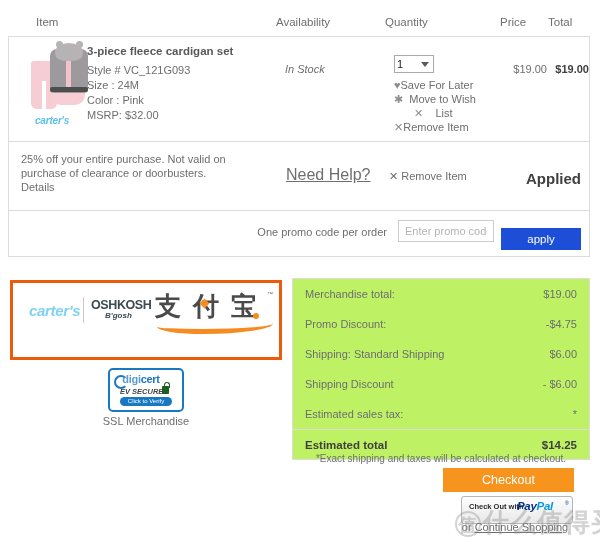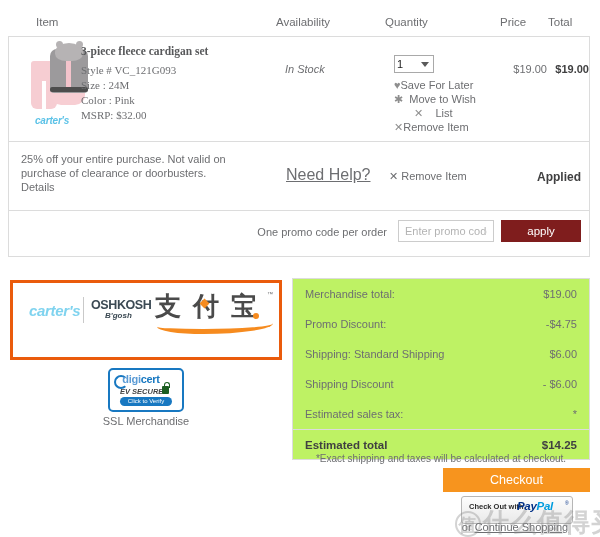--- a/index.html
+++ b/index.html
@@ -106,21 +106,21 @@
   }
   .brand-carters {
     position: absolute; left: 6px; top: 72px;
     font-size: 10px; font-weight: bold;
     color: #5bc2e7;
     letter-spacing: -0.2px;
     font-style: italic;
   }
 
   
-  .prod-info { position: absolute; left: 72px; top: 8px; width: 180px; font-family: Liberation Serif, serif; }
+  .prod-info { position: absolute; left: 78px; top: 8px; width: 180px; }
   .prod-title {
     font-size: 11.5px; font-weight: bold; color: #58595b;
     margin-bottom: 5px; line-height: 13px;
   }
   .prod-line { font-size: 11px; color: #6d6e71; line-height: 15px; }
 
   .avail {
     position: absolute; left: 276px; top: 26px;
     font-style: italic; font-size: 11px; color: #6d6e71;
   }
@@ -181,21 +181,21 @@
     position: absolute; left: 277px; top: 24px;
     font-size: 16px; color: #6d6e71;
     text-decoration: underline;
   }
   .promo-remove {
     position: absolute; left: 380px; top: 28px;
     font-size: 11px; color: #6d6e71; white-space: nowrap;
   }
   .promo-applied {
     position: absolute; right: 8px; top: 28px;
-    font-size: 12px; font-weight: bold; color: #404041;
+    font-size: 15px; font-weight: bold; color: #404041;
   }
 
   
   .promo-entry {
     position: relative;
     height: 45px;
   }
   .ppo {
     position: absolute; right: 202px; top: 15px;
     font-size: 11px; color: #6d6e71; white-space: nowrap;
@@ -206,23 +206,23 @@
     border: 1px solid #cccccc;
     box-sizing: border-box;
     font-family: "Liberation Sans", sans-serif;
     font-size: 11px;
     color: #6d6e71;
     padding: 0 6px;
     background: #fff;
   }
   .promo-input::placeholder { color: #b3b3b3; }
   .apply-btn {
-    position: absolute; right: 8px; top: 9px;
+    position: absolute; right: 8px; top: 17px;
     width: 80px; height: 22px;
-    background: #7f1d1d;
+    background: #1d4ed8;
     border: none;
     color: #ffffff;
     font-family: "Liberation Sans", sans-serif;
     font-size: 11.5px;
     cursor: pointer;
   }
 
   
   .alipay-banner {
     position: absolute;
@@ -386,21 +386,21 @@
     position: absolute; left: 292px; top: 453px;
     width: 298px;
     font-size: 10px; color: #6d6e71;
     text-align: center;
   }
 
   
   .checkout-btn {
     position: absolute;
     left: 443px; top: 468px;
-    width: 147px; height: 24px;
+    width: 131px; height: 24px;
     background: #f7941e;
     border: none;
     color: #ffffff;
     font-family: "Liberation Sans", sans-serif;
     font-size: 12.5px;
     cursor: pointer;
   }
   .paypal-btn {
     position: absolute;
     left: 461px; top: 496px;

